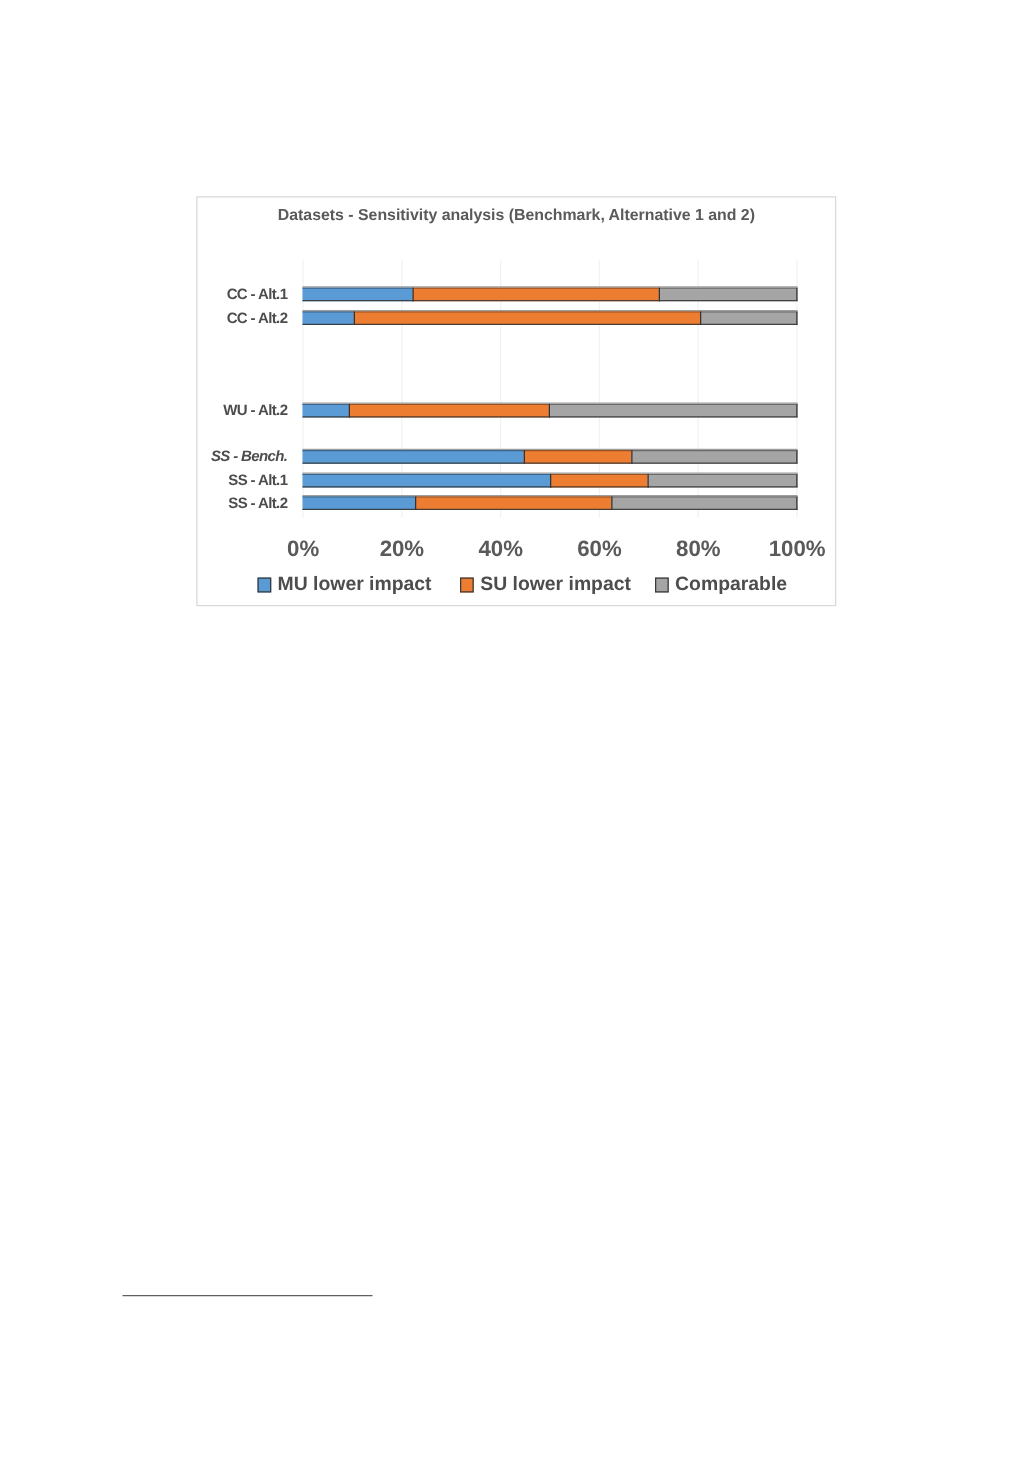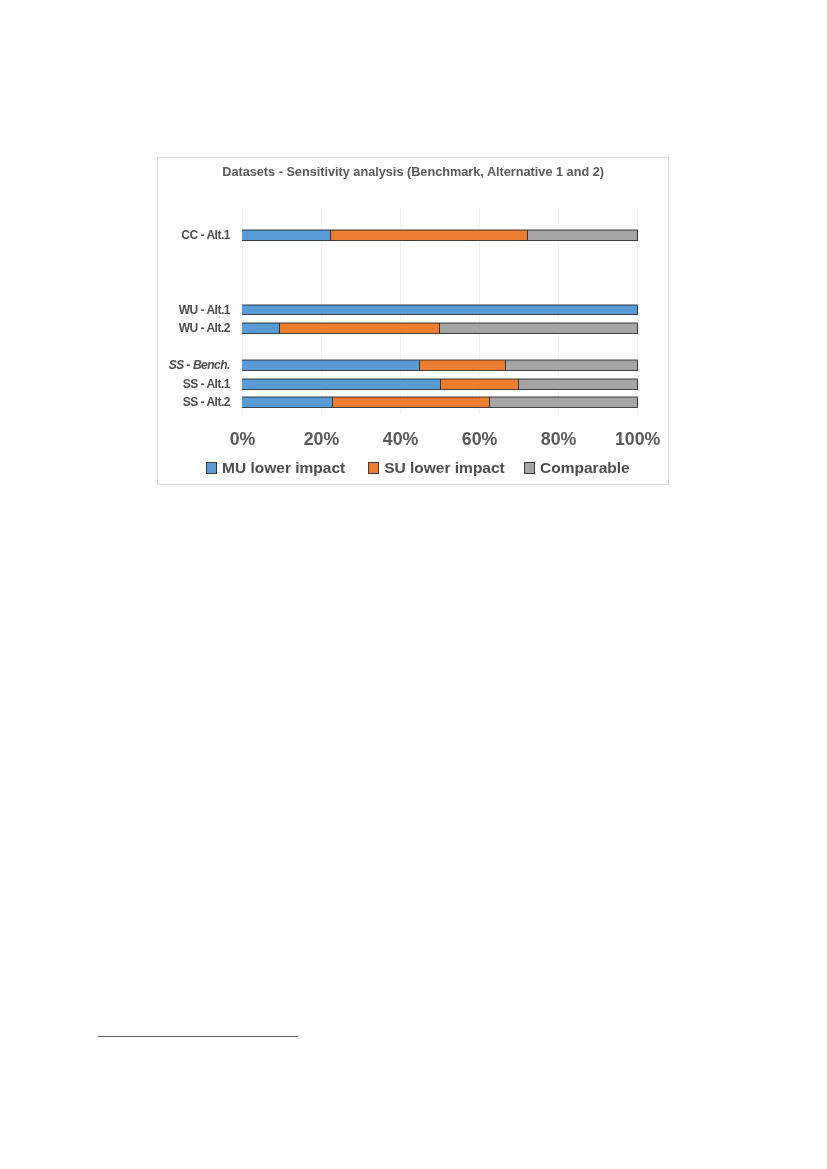--- a/index.html
+++ b/index.html
@@ -86,25 +86,33 @@
           <div class="segtop" style="left: 88.6038px; width: 198.007px; background: rgb(154, 81, 32);"></div>
           <div class="segbot" style="left: 88.6038px; width: 198.007px; background: rgb(75, 61, 51);"></div>
           <div class="seg" style="left: 285.611px; width: 110.589px; background: rgb(165, 165, 165);"></div>
           <div class="segtop" style="left: 285.611px; width: 110.589px; background: rgb(107, 107, 107);"></div>
           <div class="segbot" style="left: 285.611px; width: 110.589px; background: rgb(66, 66, 66);"></div>
           <div class="sep" style="left: 88.6038px; background: rgb(51, 51, 51);"></div>
           <div class="sep" style="left: 285.611px; background: rgb(51, 51, 51);"></div>
           <div class="bartophalo" style="width: 396.2px; background: rgb(158, 158, 158);"></div>
           <div class="barframe" style="width: 396.2px; border-color: transparent rgb(51, 51, 51);"></div>
         </div>
-        <div class="barrow" style="top: 96.45px; width: 395.2px;">
-          <div class="catlabel">WU - Alt.1</div>
-          <div class="seg" style="left: 0px; width: 396.2px; background: rgb(91, 155, 213);"></div>
-          <div class="segtop" style="left: 0px; width: 396.2px; background: rgb(59, 101, 138);"></div>
-          <div class="segbot" style="left: 0px; width: 396.2px; background: rgb(56, 65, 72);"></div>
+        <div class="barrow" style="top: 40.8px; width: 395.2px;">
+          <div class="catlabel">CC - Alt.2</div>
+          <div class="seg" style="left: 0px; width: 42.6146px; background: rgb(91, 155, 213);"></div>
+          <div class="segtop" style="left: 0px; width: 42.6146px; background: rgb(59, 101, 138);"></div>
+          <div class="segbot" style="left: 0px; width: 42.6146px; background: rgb(56, 65, 72);"></div>
+          <div class="seg" style="left: 41.6146px; width: 277.996px; background: rgb(237, 125, 49);"></div>
+          <div class="segtop" style="left: 41.6146px; width: 277.996px; background: rgb(154, 81, 32);"></div>
+          <div class="segbot" style="left: 41.6146px; width: 277.996px; background: rgb(75, 61, 51);"></div>
+          <div class="seg" style="left: 318.61px; width: 77.5898px; background: rgb(165, 165, 165);"></div>
+          <div class="segtop" style="left: 318.61px; width: 77.5898px; background: rgb(107, 107, 107);"></div>
+          <div class="segbot" style="left: 318.61px; width: 77.5898px; background: rgb(66, 66, 66);"></div>
+          <div class="sep" style="left: 41.6146px; background: rgb(51, 51, 51);"></div>
+          <div class="sep" style="left: 318.61px; background: rgb(51, 51, 51);"></div>
           <div class="bartophalo" style="width: 396.2px; background: rgb(158, 158, 158);"></div>
           <div class="barframe" style="width: 396.2px; border-color: transparent rgb(51, 51, 51);"></div>
         </div>
         <div class="barrow" style="top: 115px; width: 427px;">
           <div class="catlabel">WU - Alt.2</div>
           <div class="seg" style="left: 0px; width: 38.5835px; background: rgb(91, 155, 213);"></div>
           <div class="segtop" style="left: 0px; width: 38.5835px; background: rgb(59, 101, 138);"></div>
           <div class="segbot" style="left: 0px; width: 38.5835px; background: rgb(56, 65, 72);"></div>
           <div class="seg" style="left: 37.5835px; width: 161.016px; background: rgb(237, 125, 49);"></div>
           <div class="segtop" style="left: 37.5835px; width: 161.016px; background: rgb(154, 81, 32);"></div>

